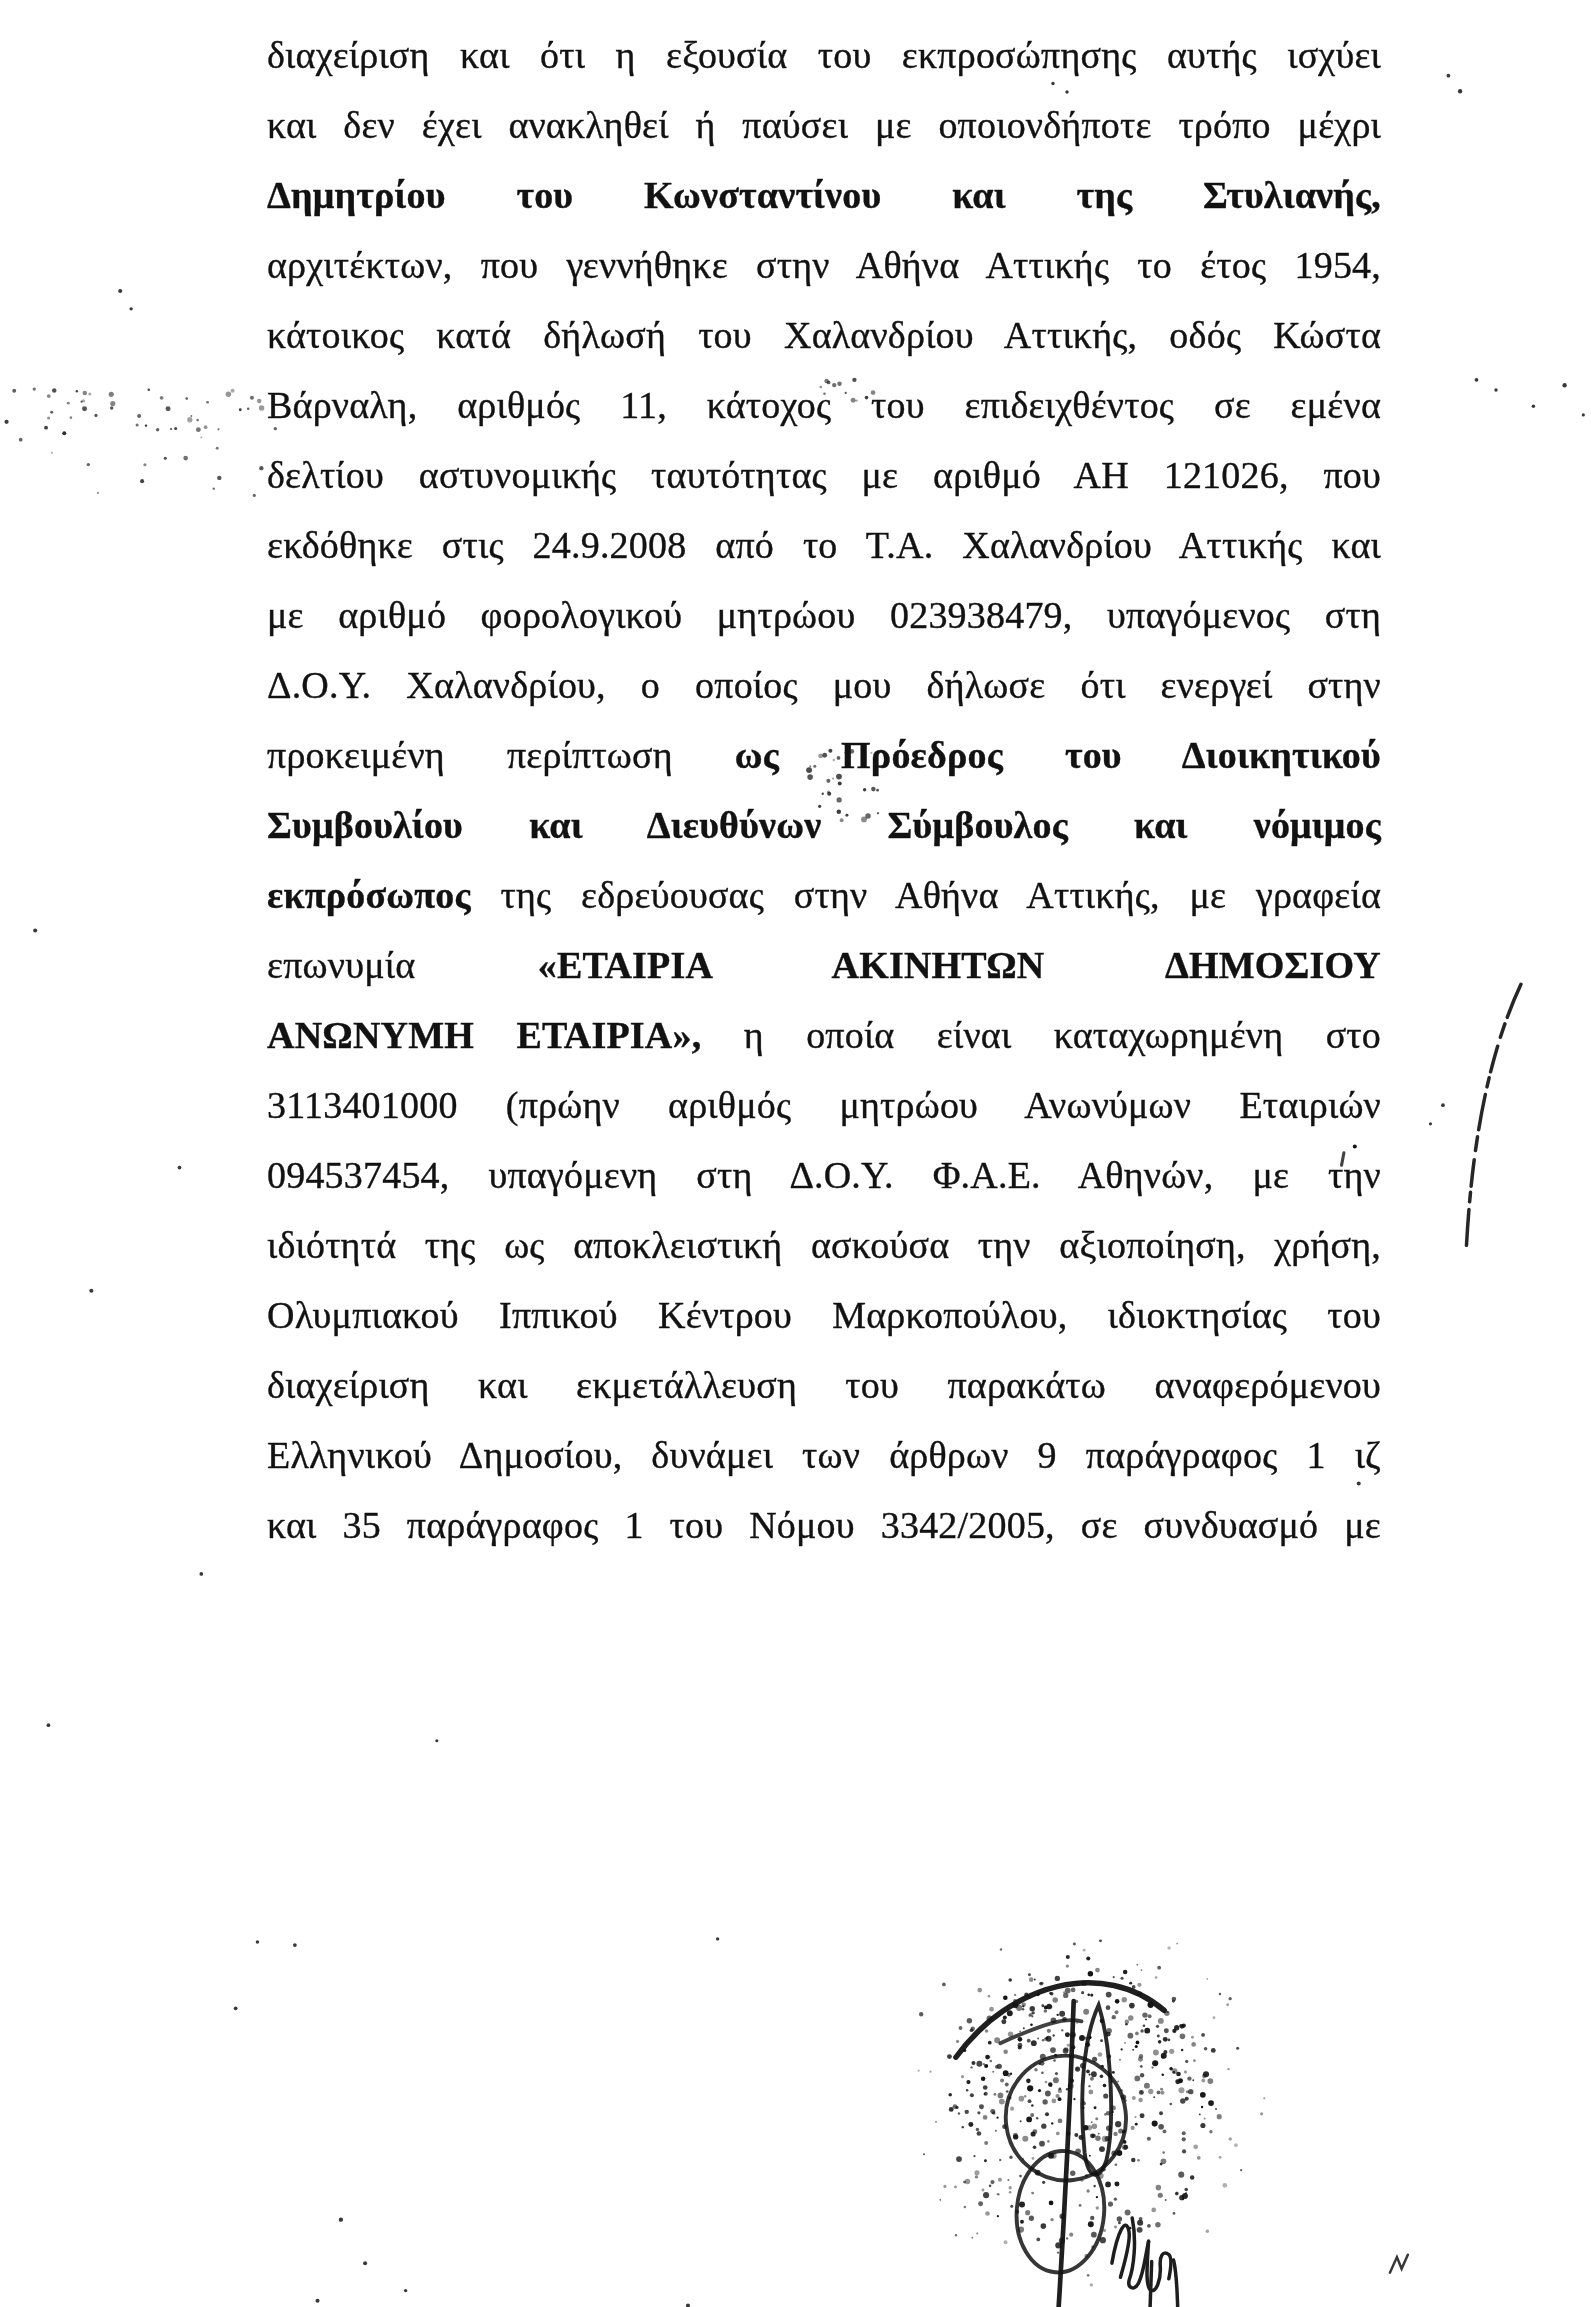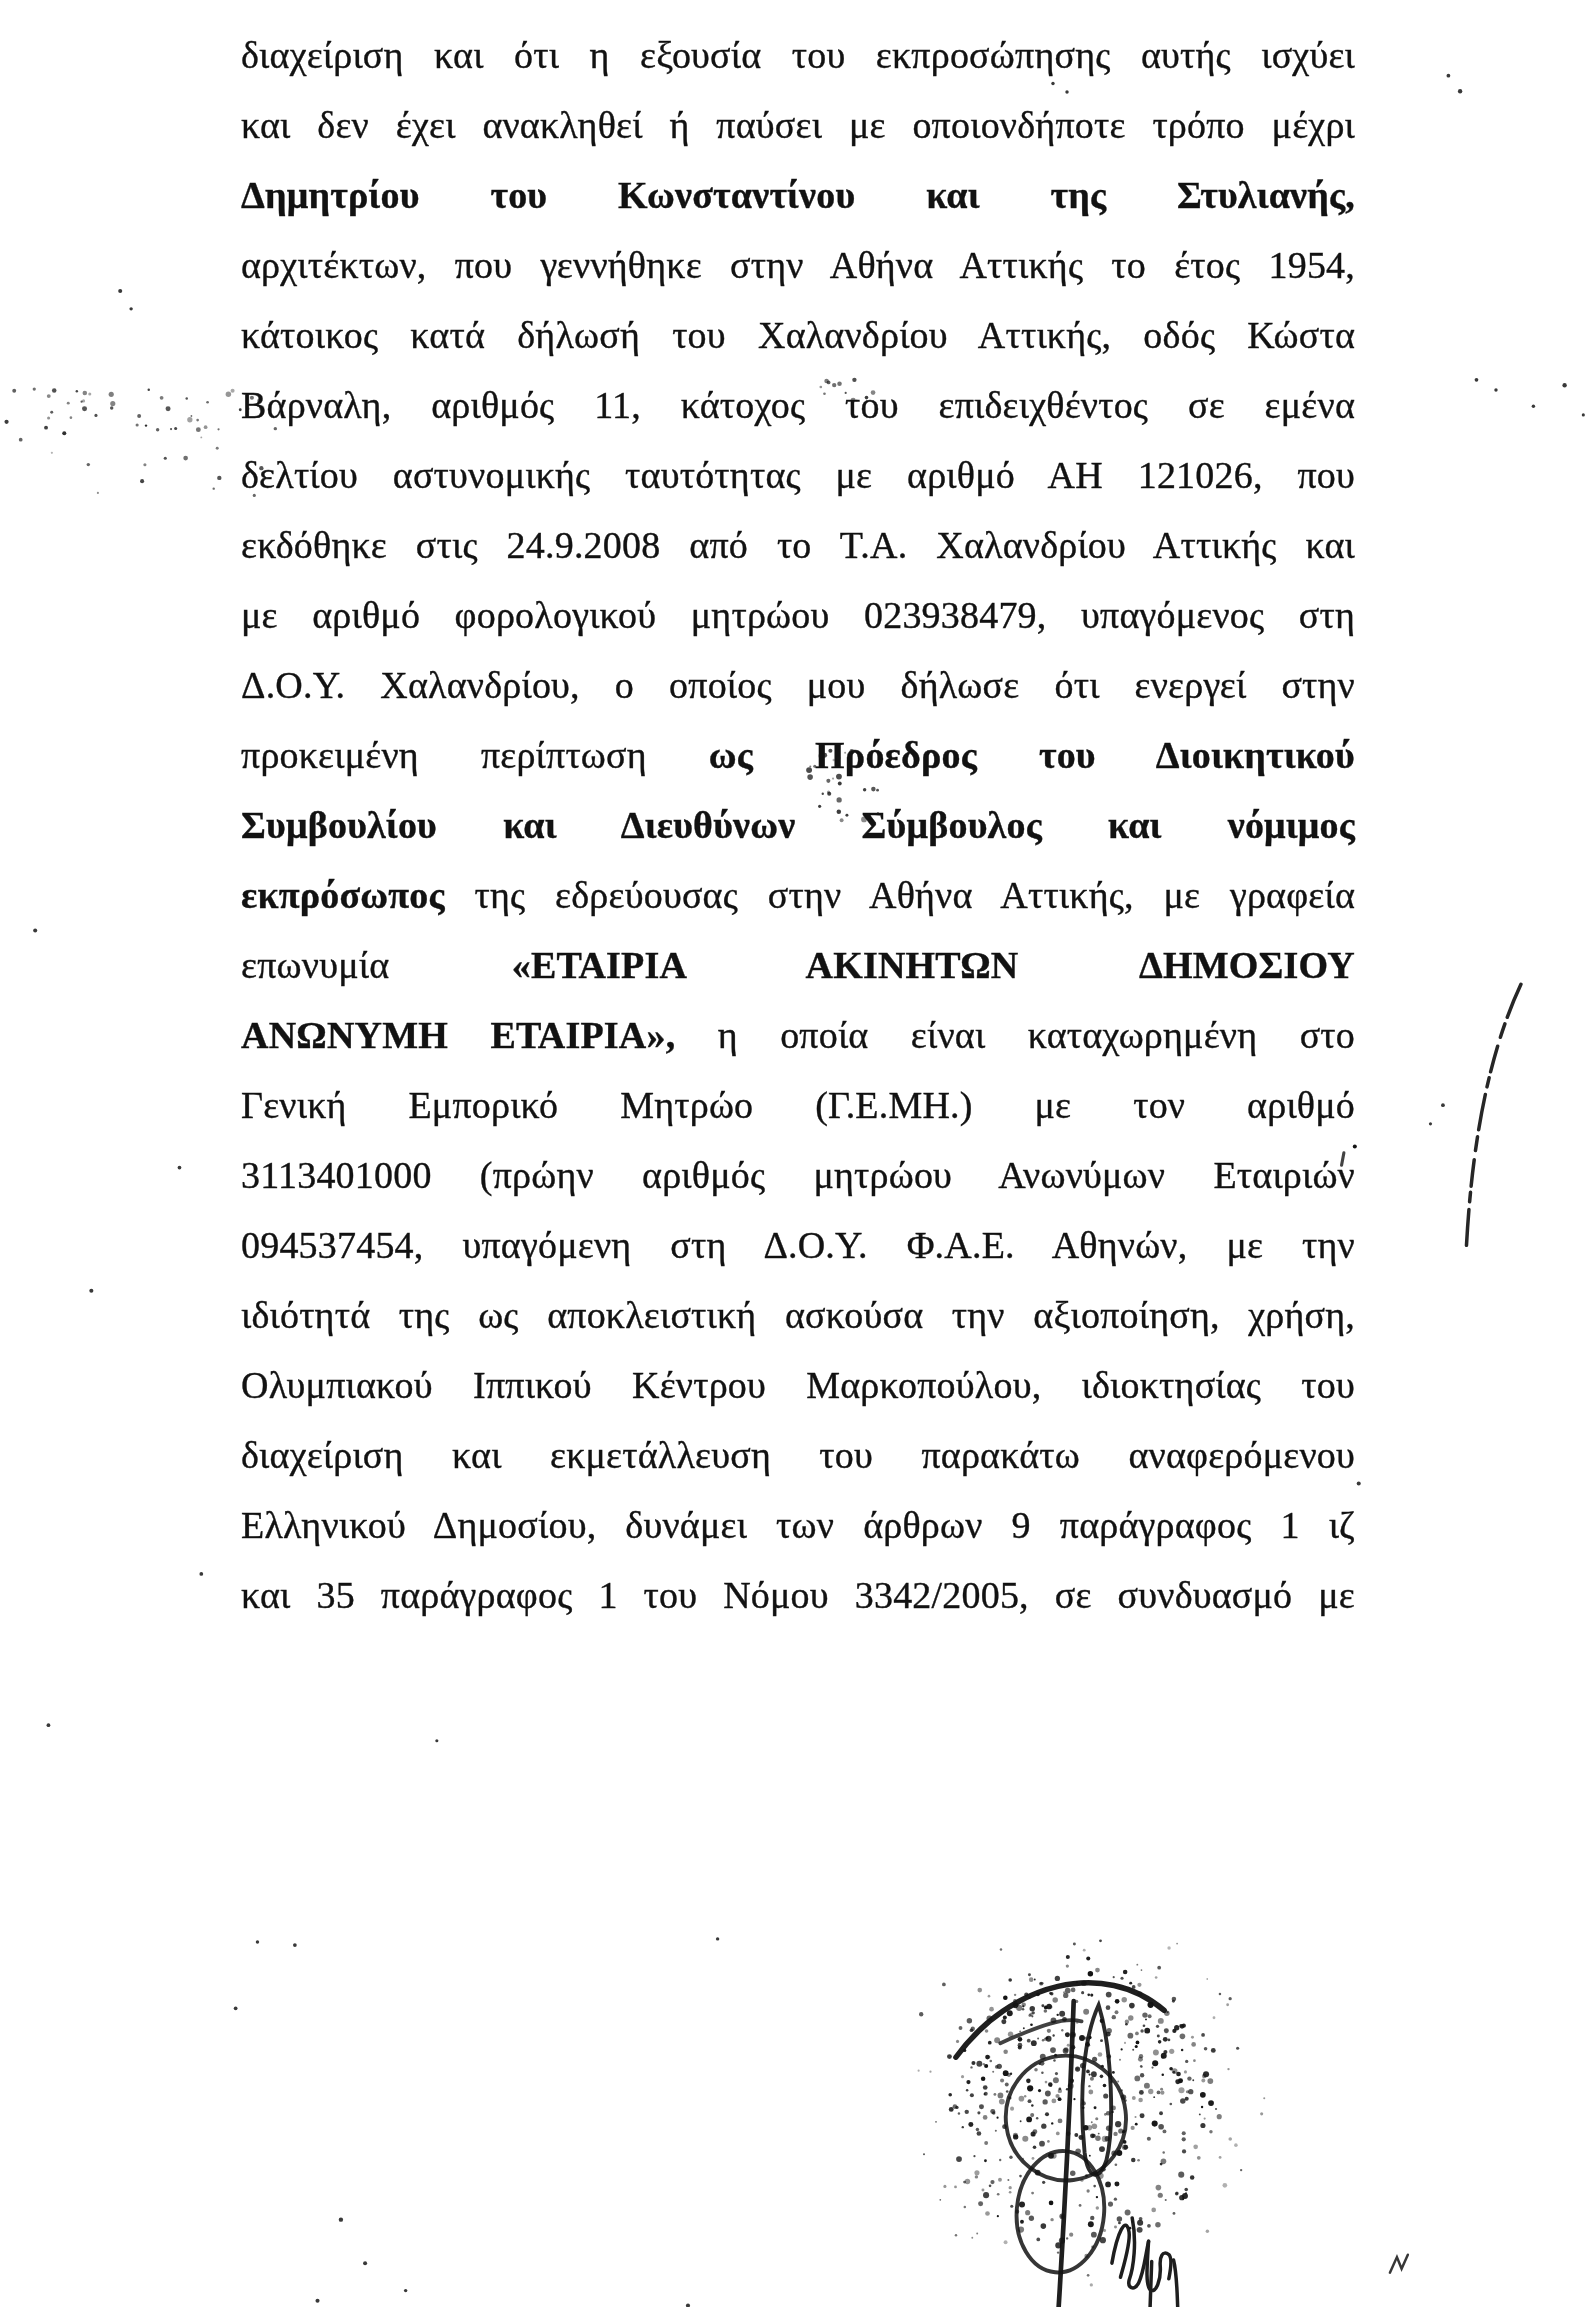--- a/index.html
+++ b/index.html
@@ -4,21 +4,21 @@
 <style>
   html,body{margin:0;padding:0;background:#9a9a9a;}
   .page{
     position:relative;
     width:1592px;height:2307px;
     background:#ffffff;
     overflow:hidden;
     font-family:"Liberation Serif","DejaVu Serif",serif;
   }
   .textblock{
-    position:absolute;left:241px;top:20px;width:1114px;
+    position:absolute;left:267px;top:20px;width:1114px;
   }
   .line{
     height:70px;
     line-height:70px;
     font-size:38px;
     color:#121212;
     letter-spacing:0.2px;
     word-spacing:-2.3px;
     text-align:justify;
     text-align-last:justify;
@@ -44,21 +44,20 @@
       <div class="line"><span>Βάρναλη, αριθμός 11, κάτοχος του επιδειχθέντος σε εμένα</span></div>
       <div class="line"><span>δελτίου αστυνομικής ταυτότητας με αριθμό ΑΗ 121026, που</span></div>
       <div class="line"><span>εκδόθηκε στις 24.9.2008 από το Τ.Α. Χαλανδρίου Αττικής και</span></div>
       <div class="line"><span>με αριθμό φορολογικού μητρώου 023938479, υπαγόμενος στη</span></div>
       <div class="line"><span>Δ.Ο.Υ. Χαλανδρίου, ο οποίος μου δήλωσε ότι ενεργεί στην</span></div>
       <div class="line"><span>προκειμένη περίπτωση </span><span class="b">ως Πρόεδρος του Διοικητικού</span></div>
       <div class="line"><span class="b">Συμβουλίου και Διευθύνων Σύμβουλος και νόμιμος</span></div>
       <div class="line"><span class="b">εκπρόσωπος</span><span> της εδρεύουσας στην Αθήνα Αττικής, με γραφεία</span></div>
       <div class="line"><span>επωνυμία </span><span class="b">«ΕΤΑΙΡΙΑ ΑΚΙΝΗΤΩΝ ΔΗΜΟΣΙΟΥ</span></div>
       <div class="line"><span class="b">ΑΝΩΝΥΜΗ ΕΤΑΙΡΙΑ»,</span><span> η οποία είναι καταχωρημένη στο</span></div>
-      <div class="line"><span>Γενική Εμπορικό Μητρώο (Γ.Ε.ΜΗ.) με τον αριθμό</span></div>
       <div class="line"><span>3113401000 (πρώην αριθμός μητρώου Ανωνύμων Εταιριών</span></div>
       <div class="line"><span>094537454, υπαγόμενη στη Δ.Ο.Υ. Φ.Α.Ε. Αθηνών, με την</span></div>
       <div class="line"><span>ιδιότητά της ως αποκλειστική ασκούσα την αξιοποίηση, χρήση,</span></div>
       <div class="line"><span>Ολυμπιακού Ιππικού Κέντρου Μαρκοπούλου, ιδιοκτησίας του</span></div>
       <div class="line"><span>διαχείριση και εκμετάλλευση του παρακάτω αναφερόμενου</span></div>
       <div class="line"><span>Ελληνικού Δημοσίου, δυνάμει των άρθρων 9 παράγραφος 1 ιζ</span></div>
       <div class="line"><span>και 35 παράγραφος 1 του Νόμου 3342/2005, σε συνδυασμό με</span></div>
     </div>
 
   <svg class="overlay" width="1592" height="2307" viewBox="0 0 2041 2958">

